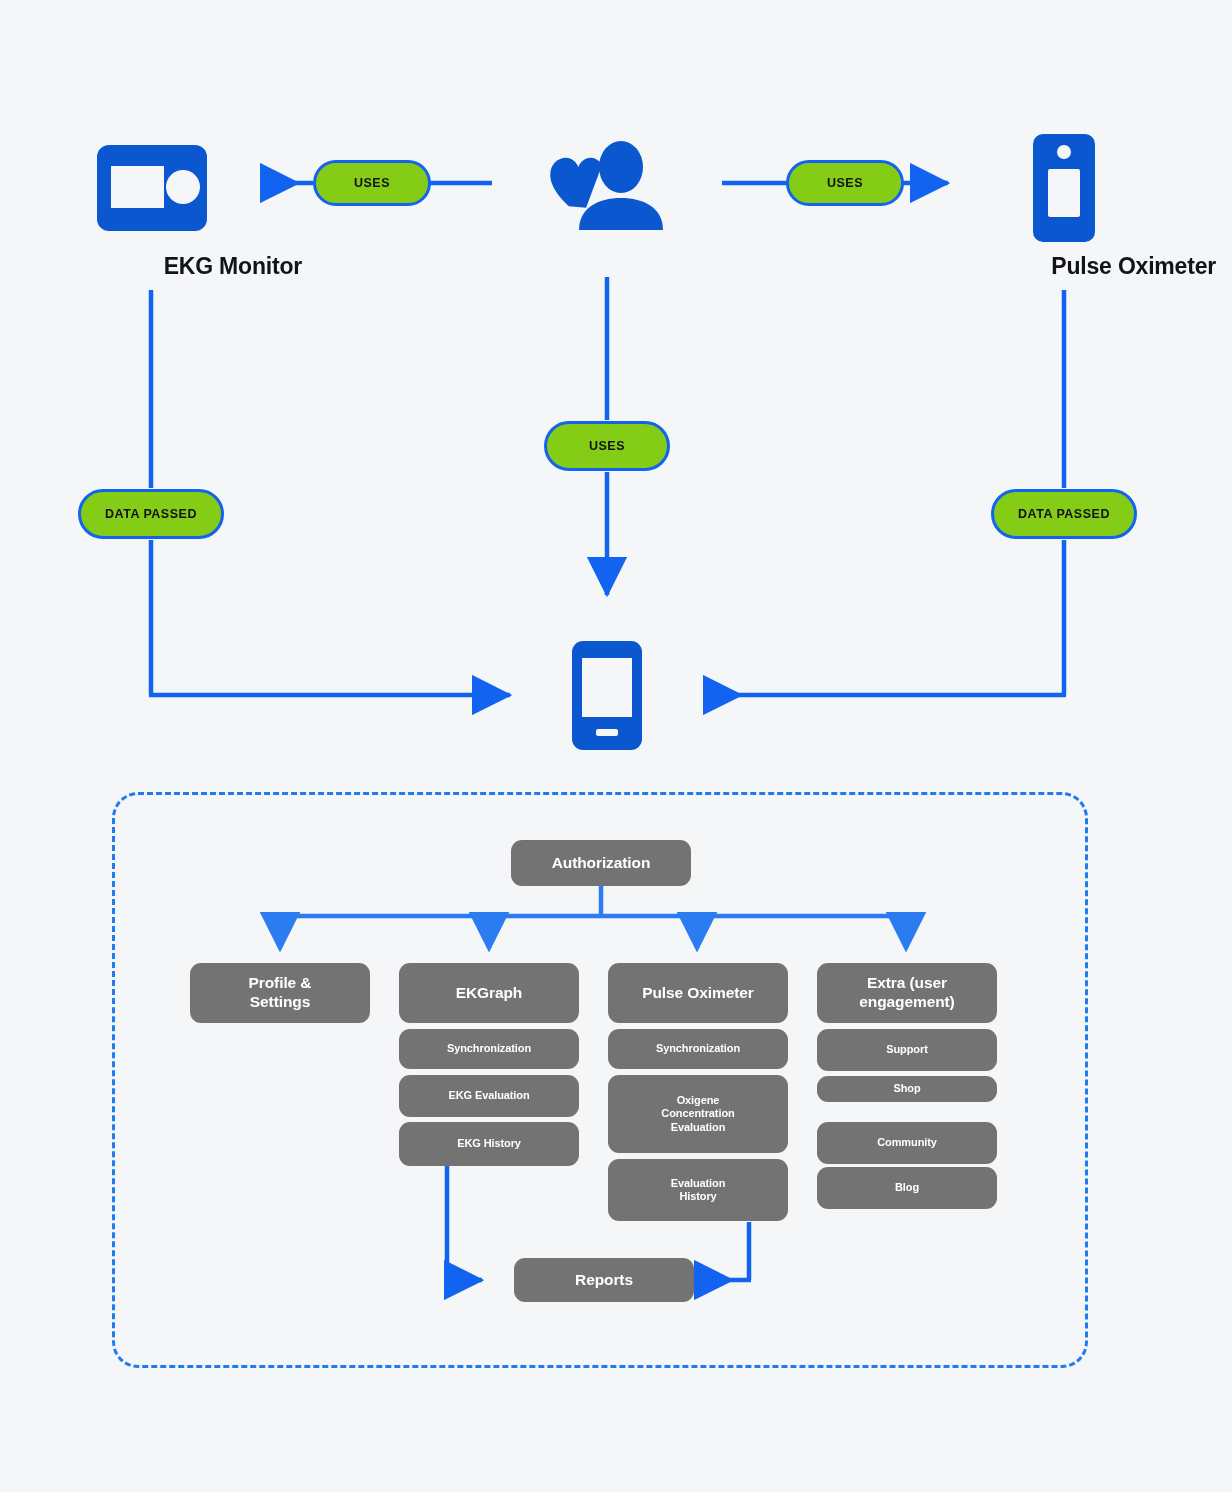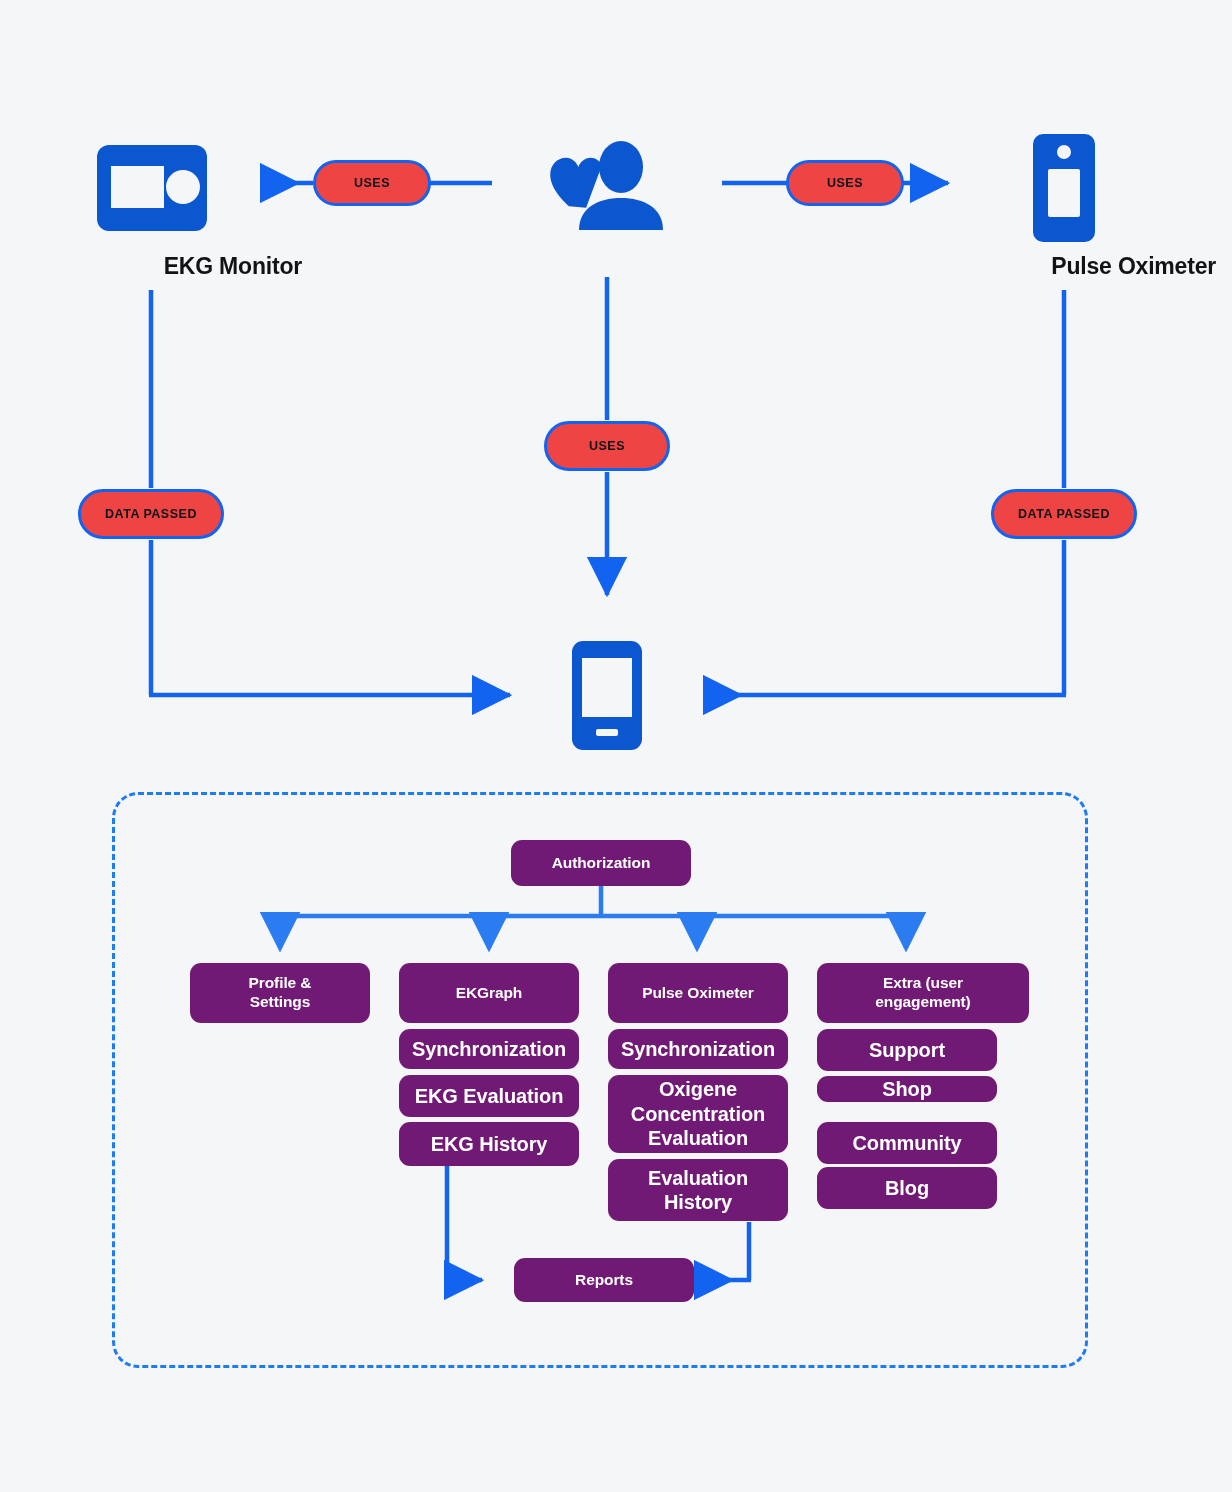--- a/index.html
+++ b/index.html
@@ -24,21 +24,21 @@
     font-weight: 700;
     color: #111317;
     letter-spacing: -0.2px;
     white-space: nowrap;
     text-align: right;
   }
 
   
   .pill {
     position: absolute;
-    background: #ef4444;
+    background: #84cc16;
     border: 3.5px solid #1263f0;
     border-radius: 999px;
     display: flex;
     align-items: center;
     justify-content: center;
     font-size: 12.5px;
     font-weight: 700;
     color: #111317;
     letter-spacing: 0.5px;
     z-index: 4;
@@ -50,35 +50,35 @@
     left: 112px; top: 792px;
     width: 976px; height: 576px;
     border: 3px dashed #1f7bf4;
     border-radius: 26px;
     background: transparent;
   }
 
   
   .fbox {
     position: absolute;
-    background: #701a75;
+    background: #737373;
     border-radius: 11px;
     color: #ffffff;
     font-size: 15.5px;
     font-weight: 700;
     display: flex;
     align-items: center;
     justify-content: center;
     text-align: center;
     line-height: 1.22;
     padding: 4px 8px;
     z-index: 3;
     letter-spacing: -0.1px;
   }
-  .fbox.small { font-size: 20px; text-align: center; }
+  .fbox.small { font-size: 11px; text-align: center; }
 
   
   .icon-wrap { position: absolute; z-index: 3; }
 </style>
 </head>
 <body>
 
 <div id="root">
 
   <svg class="svg-layer" viewBox="0 0 1232 1492">
@@ -192,21 +192,21 @@
   <div class="fbox small" style="left:399px; top:1122px; width:180px; height:44px;">EKG History</div>
 
   <div class="fbox" style="left:608px; top:963px; width:180px; height:60px;">Pulse Oximeter</div>
   <div class="fbox small" style="left:608px; top:1029px; width:180px; height:40px;">Synchronization</div>
   <div class="fbox small" style="left:608px; top:1075px; width:180px; height:78px; white-space:pre-line;">Oxigene
 Concentration
 Evaluation</div>
   <div class="fbox small" style="left:608px; top:1159px; width:180px; height:62px; white-space:pre-line;">Evaluation
 History</div>
 
-  <div class="fbox" style="left:817px; top:963px; width:212px; height:60px; white-space:pre-line;">Extra (user
+  <div class="fbox" style="left:817px; top:963px; width:180px; height:60px; white-space:pre-line;">Extra (user
 engagement)</div>
   <div class="fbox small" style="left:817px; top:1029px; width:180px; height:42px;">Support</div>
   <div class="fbox small" style="left:817px; top:1076px; width:180px; height:26px;">Shop</div>
   <div class="fbox small" style="left:817px; top:1167px; width:180px; height:42px;">Blog</div>
   <div class="fbox small" style="left:817px; top:1122px; width:180px; height:42px;">Community</div>
 
   <div class="fbox" style="left:498px; top:1258px; width:180px; height:44px;margin-left:16px;">Reports</div>
 
 </div>
 

